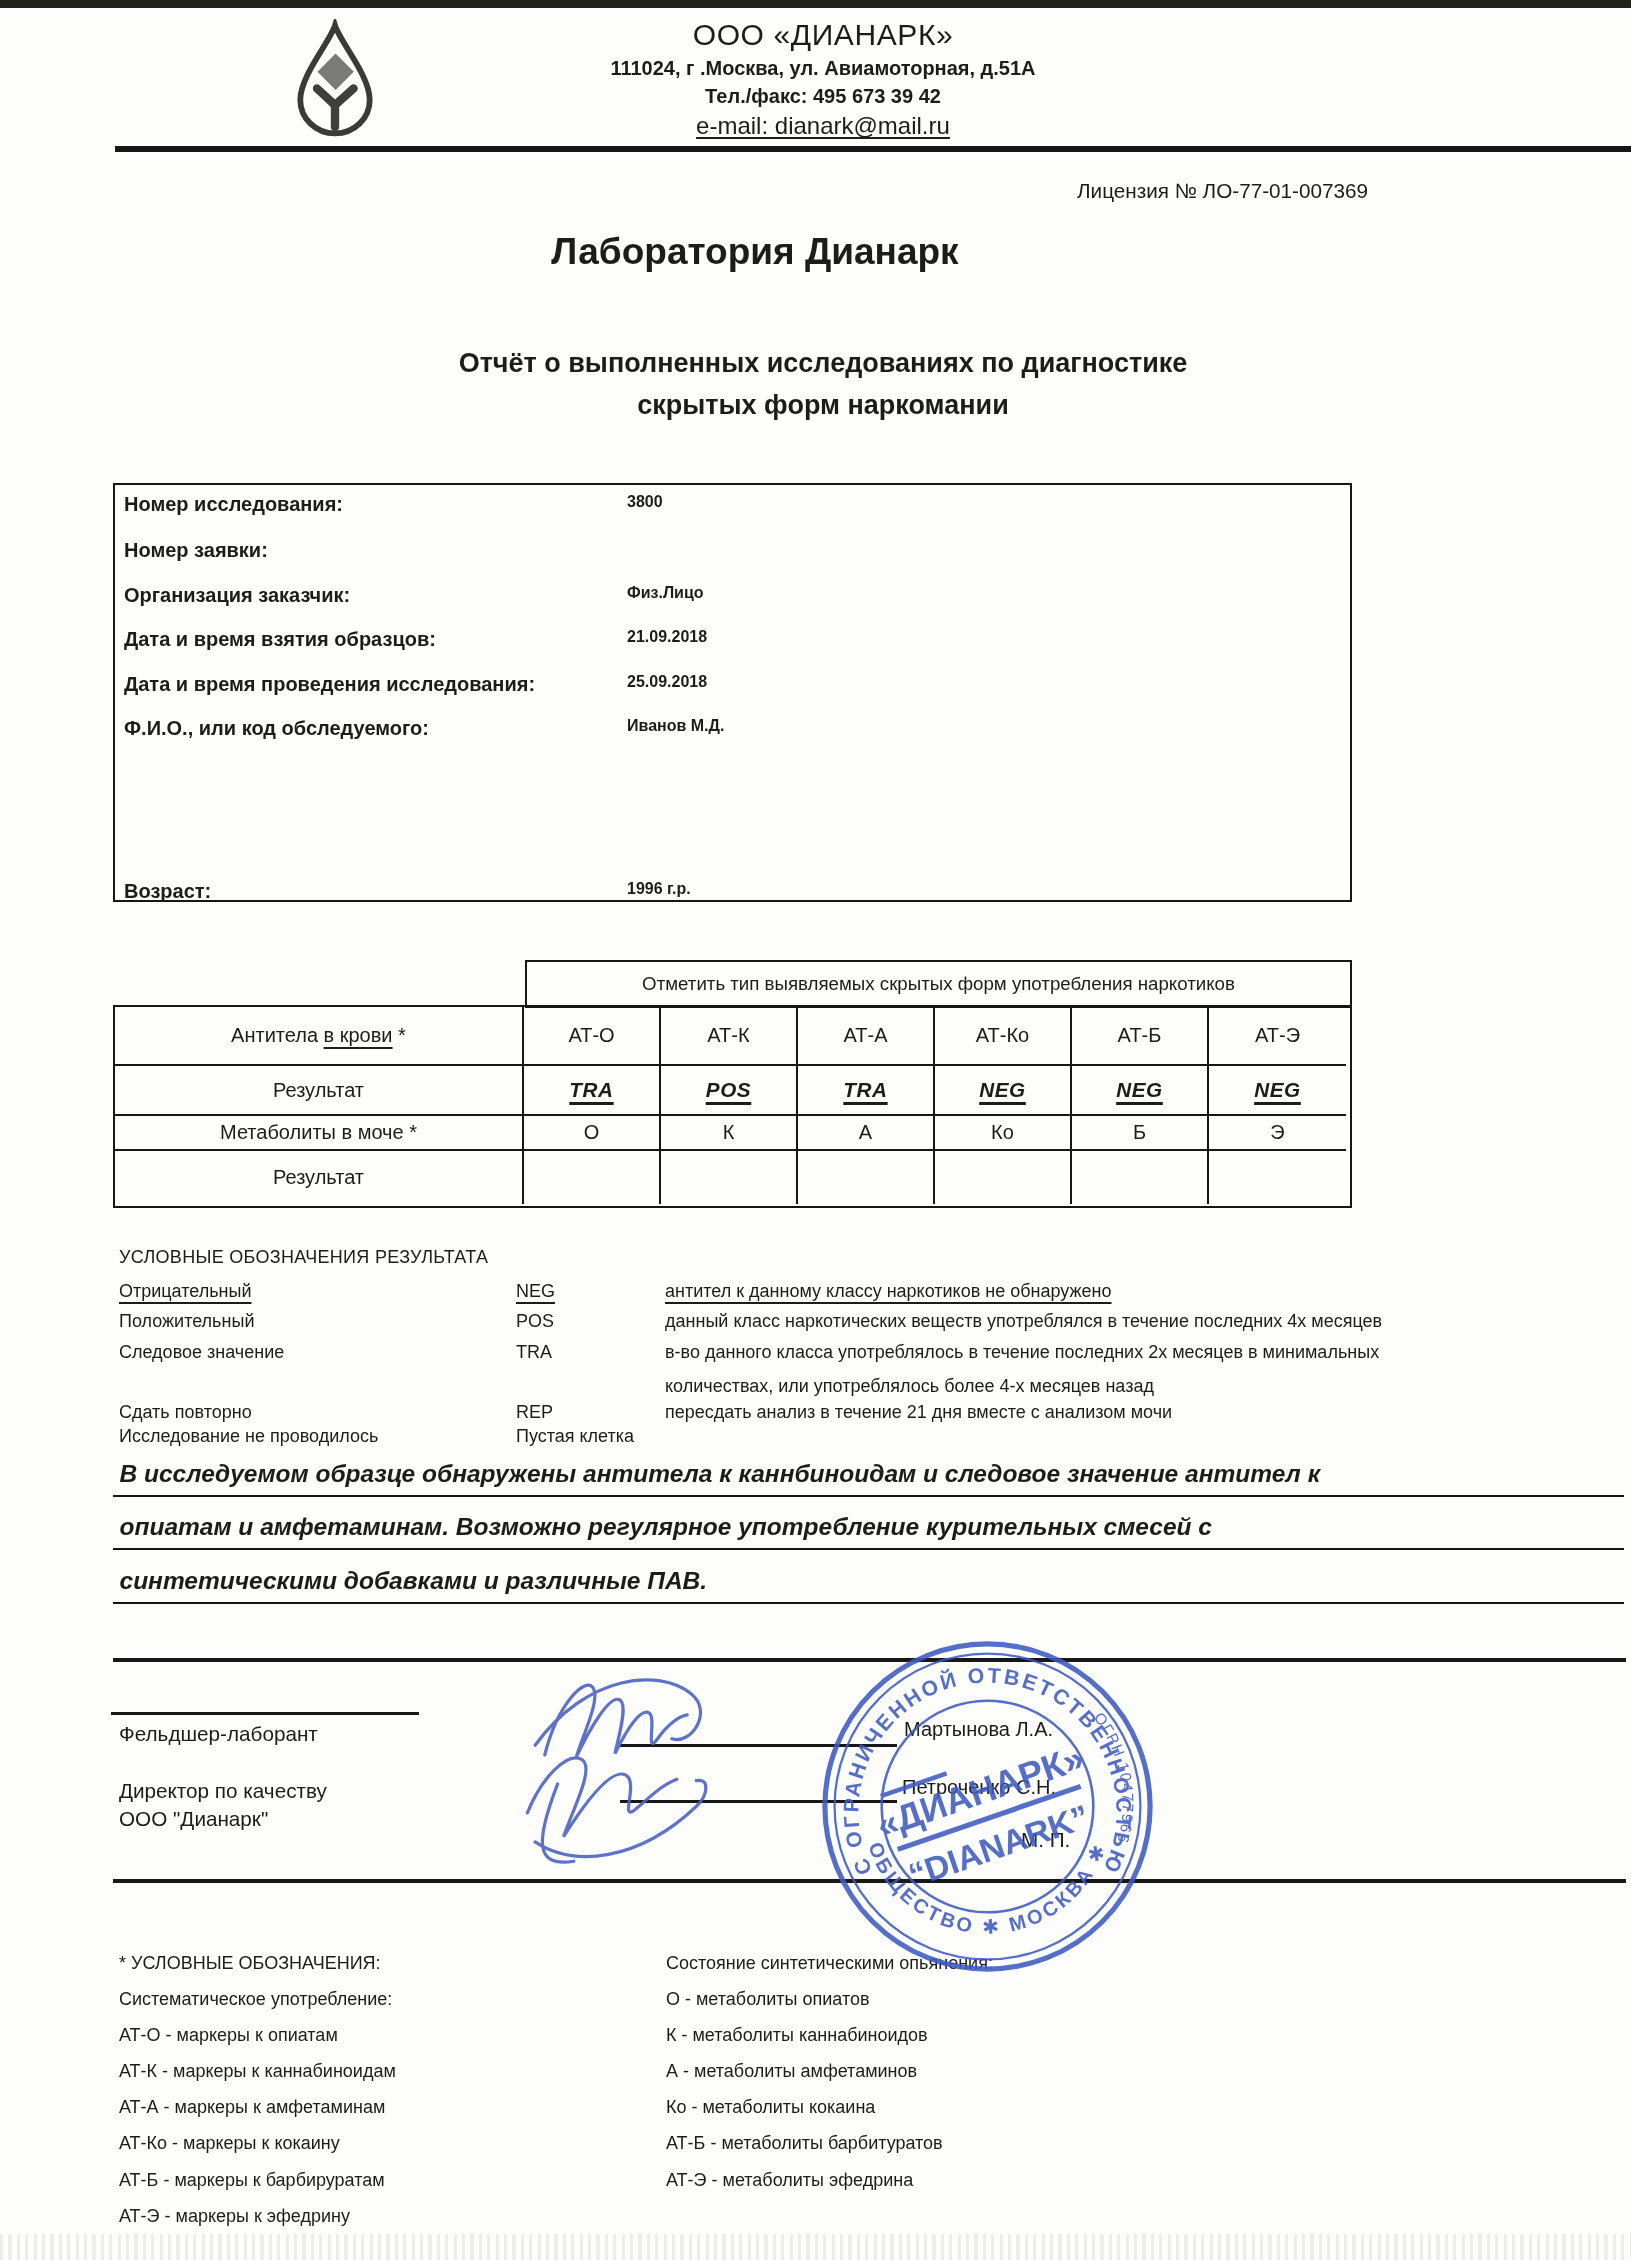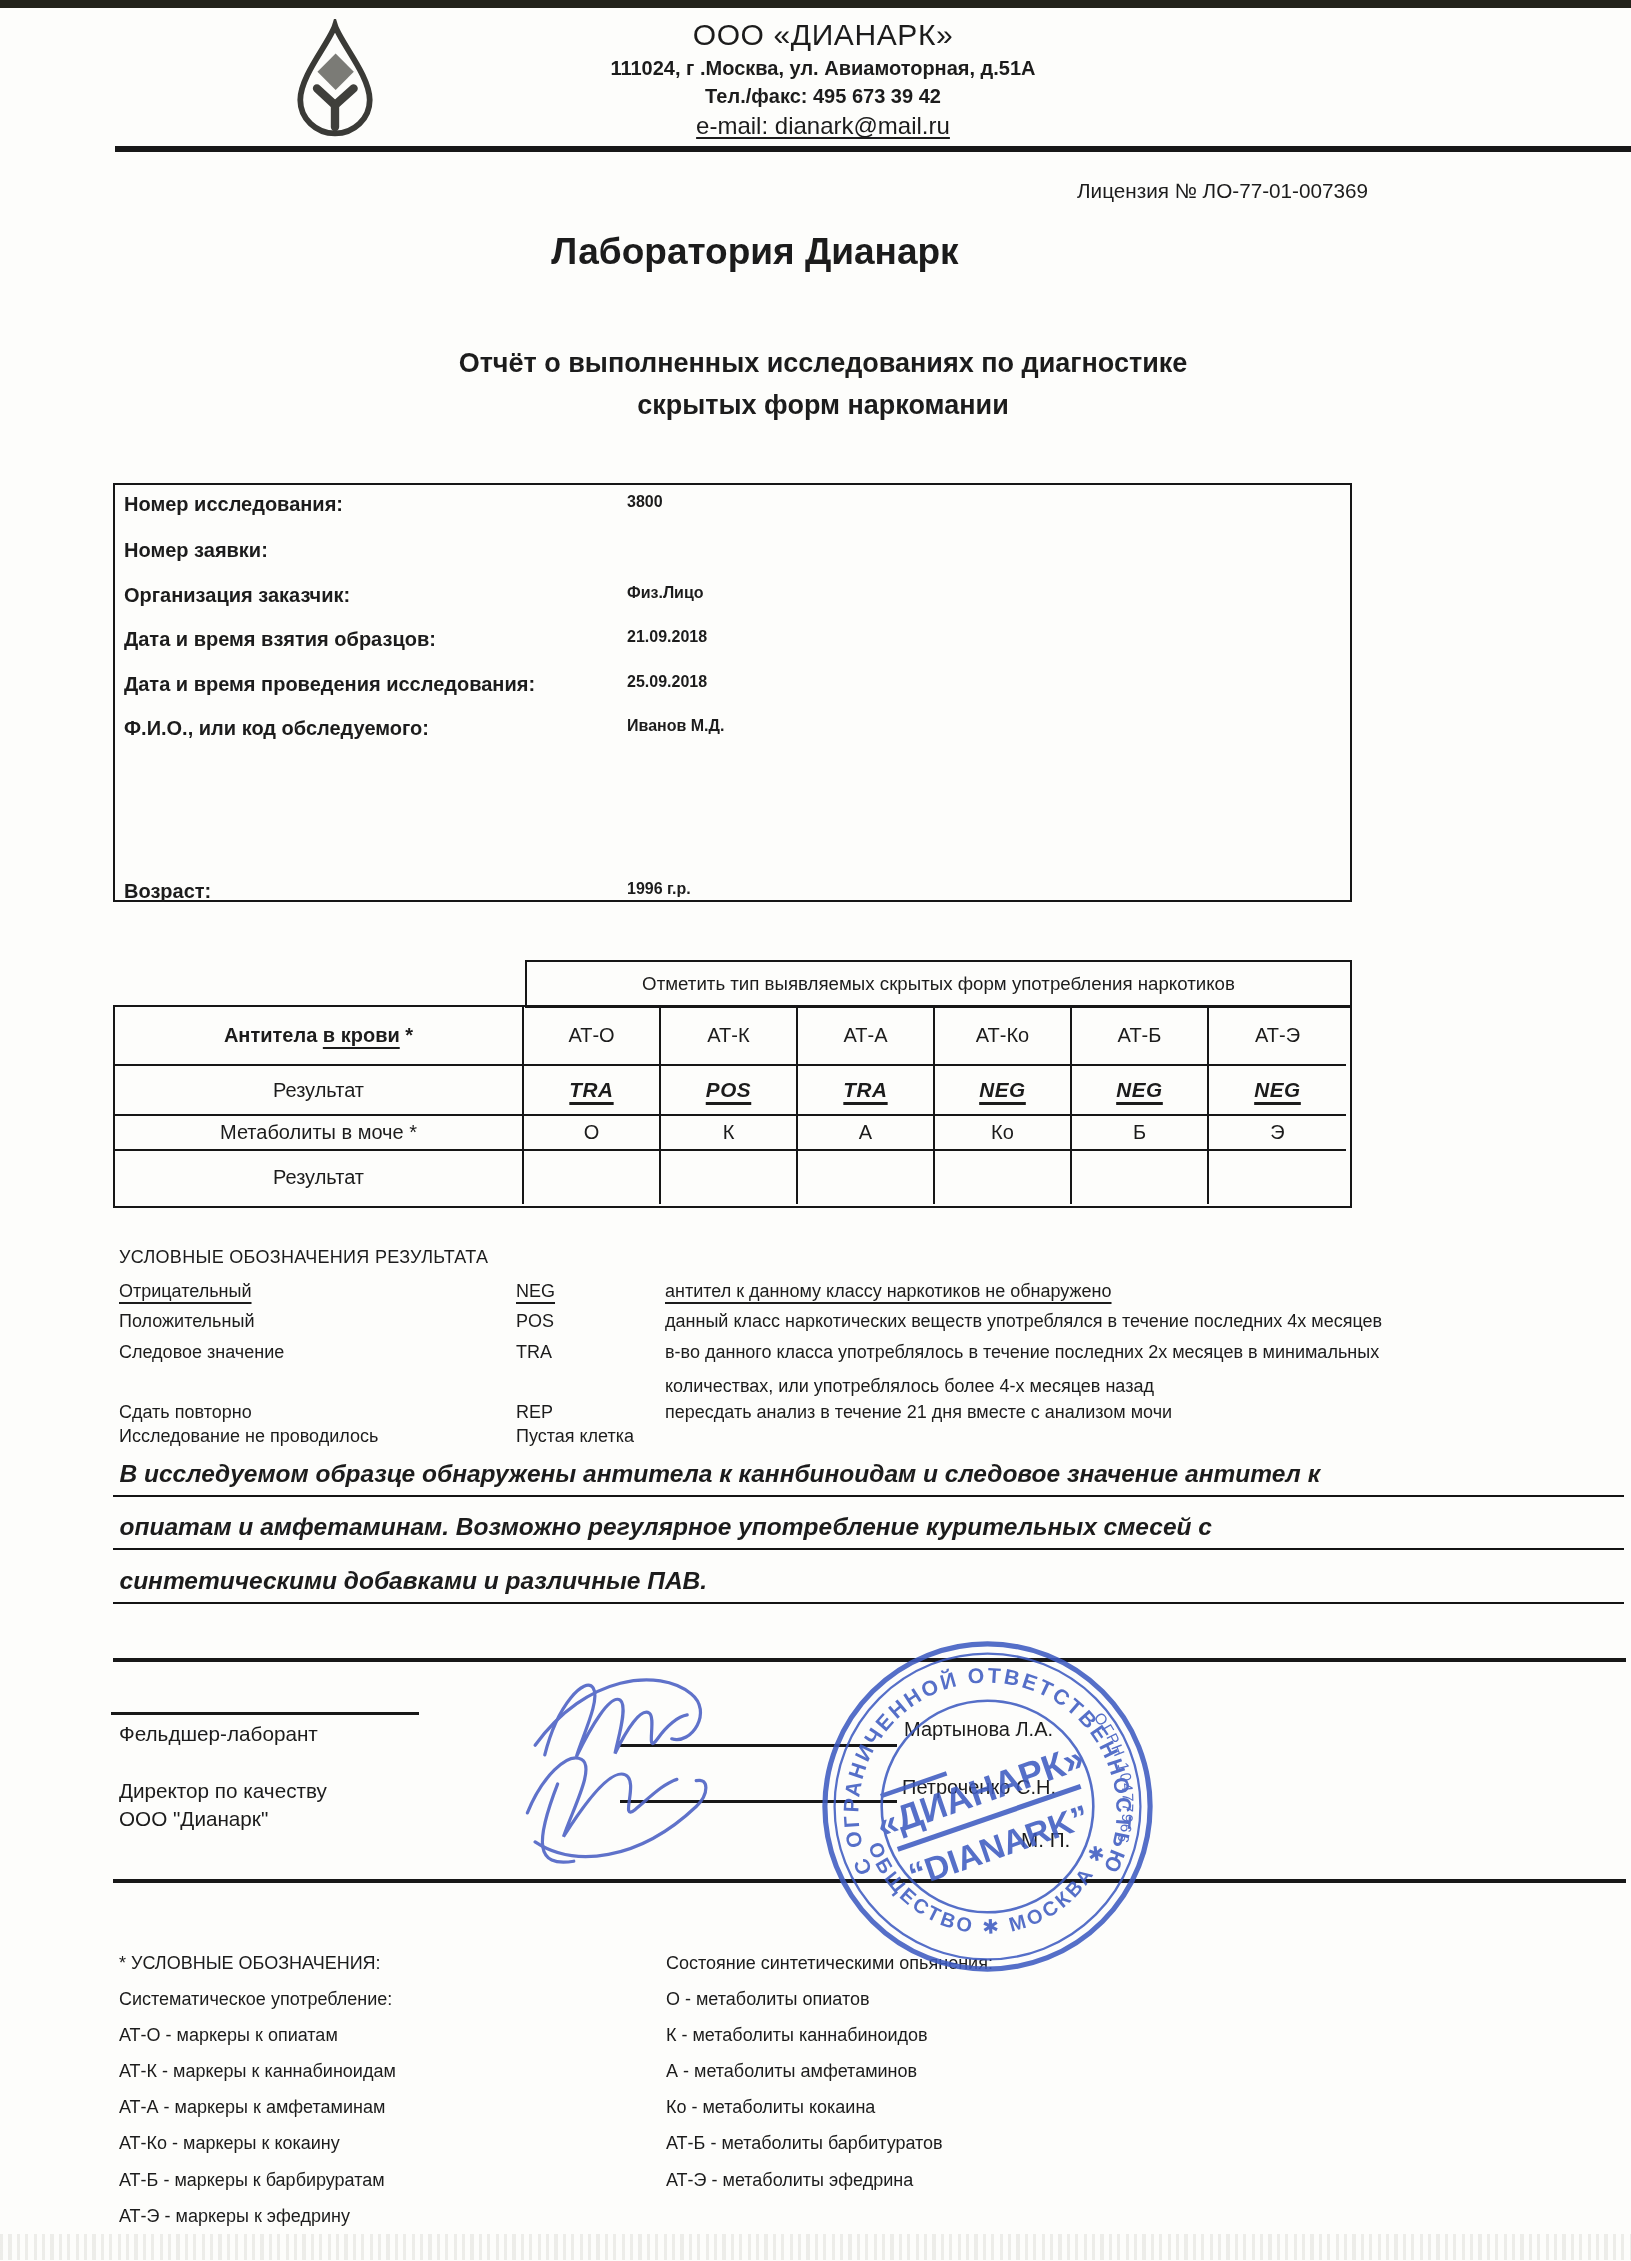--- a/index.html
+++ b/index.html
@@ -5,21 +5,21 @@
   * { box-sizing: border-box; margin: 0; padding: 0; }
   html, body { width: 1631px; height: 2261px; }
   body {
     position: relative;
     background: #fdfdfb;
     font-family: "Liberation Sans", "DejaVu Sans", sans-serif;
     color: #1c1c1c;
     overflow: hidden;
   }
   .abs { position: absolute; }
-  .b { font-weight: bold; }
+  .b { font-weight: normal; }
   .u { text-decoration: underline; text-decoration-thickness: 1.9px; text-underline-offset: 4.5px; }
   .hline { position: absolute; background: #181818; }
 
   
   .topband { position:absolute; left:0; top:0; width:1631px; height:8.4px; background:#23231b; }
   .botnoise { position:absolute; left:0; top:2234px; width:1631px; height:26px; opacity:.45;
     background: repeating-linear-gradient(90deg, rgba(110,110,92,.25) 0 3.2px, transparent 3.2px 8.4px); }
 
   
   .hdr-text { left: 413px; top: 18px; width: 820px; text-align: center; }

